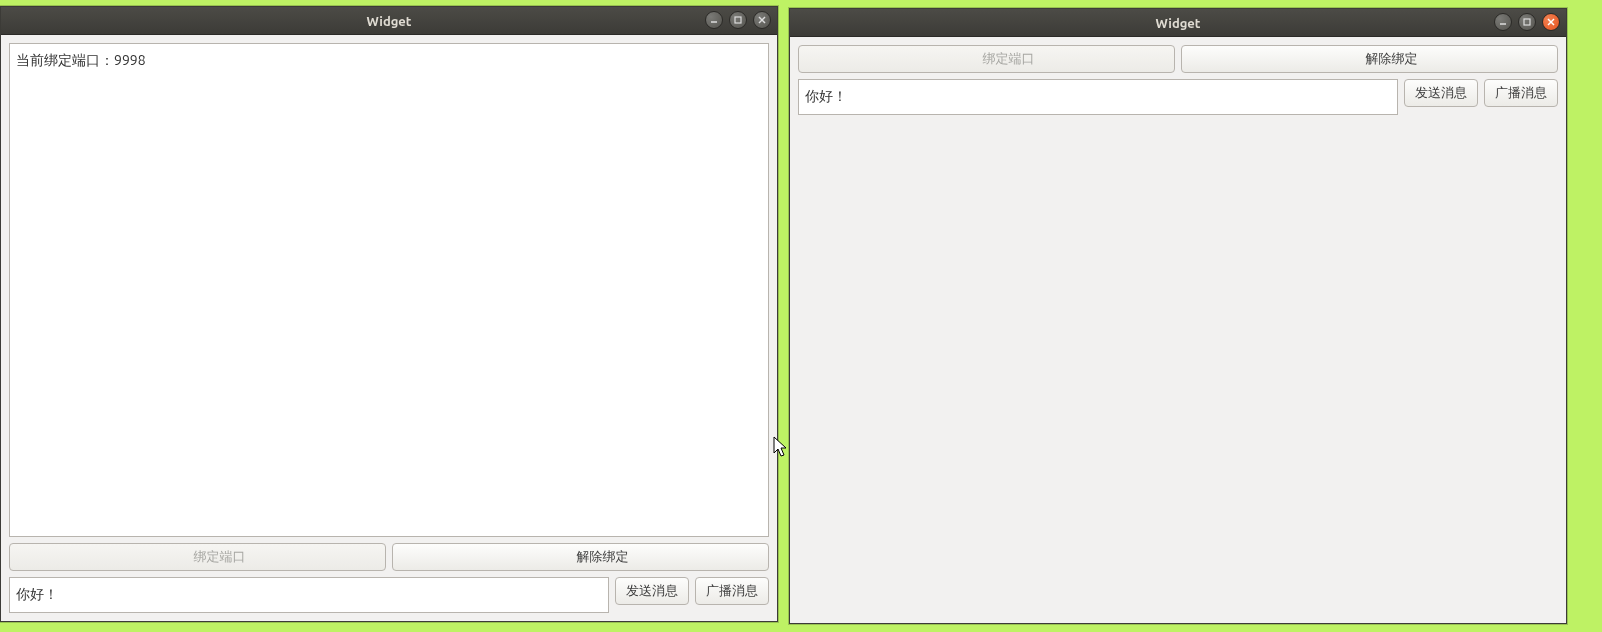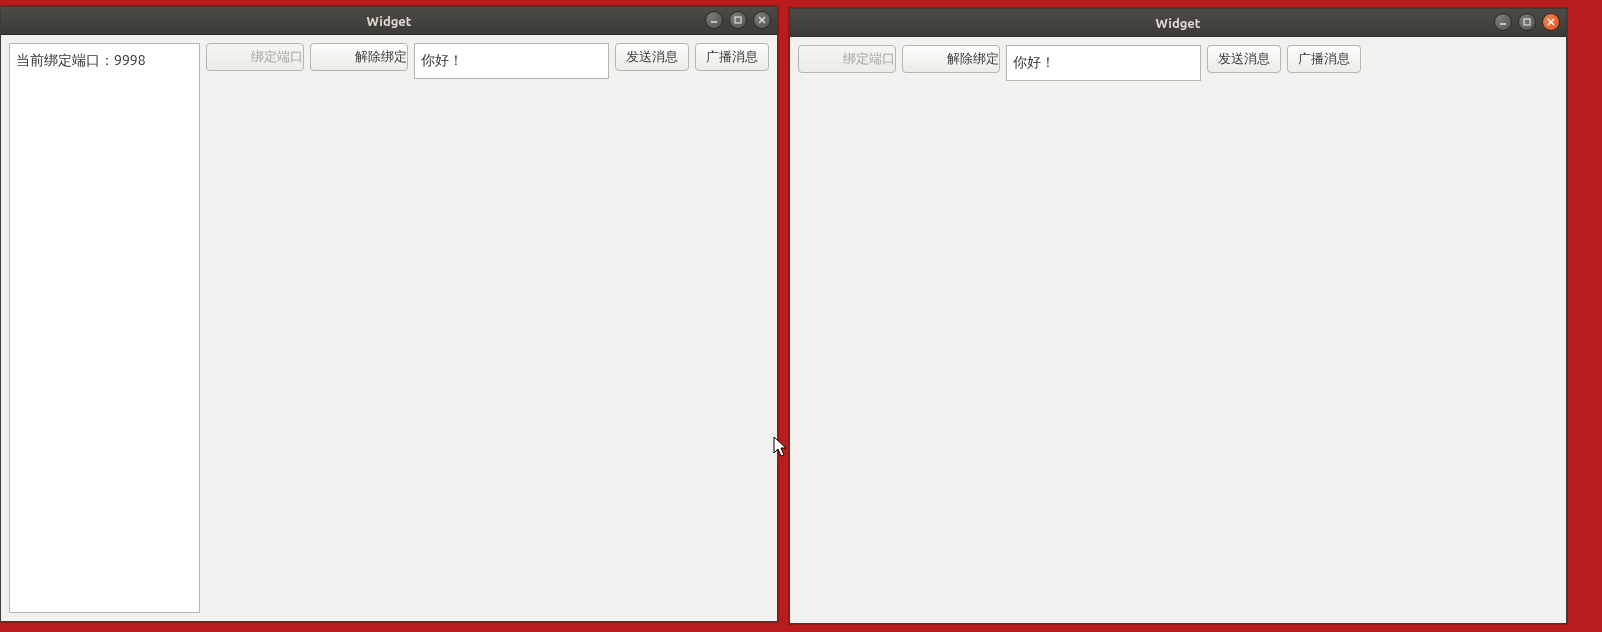--- a/index.html
+++ b/index.html
@@ -1,17 +1,17 @@
 <!DOCTYPE html>
 <html><head>
 <meta charset="utf-8">
 <style>
   * { box-sizing: border-box; margin: 0; padding: 0; }
   html, body { width: 1602px; height: 632px; font-family: "Ubuntu", "DejaVu Sans", sans-serif; font-size: 13px; overflow: hidden; background: #2c2c2c; }
-  .desktop { position: relative; width: 1602px; height: 632px; background: #b91c1c; }
+  .desktop { position: relative; width: 1602px; height: 632px; background: #bef264; }
   .window {
     position: absolute;
     display: flex;
     flex-direction: column;
     background: #f2f1f0;
     border: 1px solid #3c3b37;
     box-shadow: 0 0 0 1px rgba(0,0,0,.2);
   }
   .titlebar {
     height: 28px;
@@ -44,21 +44,21 @@
     line-height: 1;
   }
   .wc-btn.close-active {
     background: radial-gradient(circle at 30% 30%, #f08050, #e95420);
   }
   .body-panel {
     flex: 1;
     background: #f2f1f0;
     padding: 8px;
     display: flex;
-    flex-direction: row;
+    flex-direction: column;
     gap: 6px;
   }
   .text-area {
     flex: 1;
     border: 1px solid #b8b4ae;
     background: #ffffff;
     padding: 8px 6px;
     font-size: 14px;
     color: #333;
     overflow: auto;

